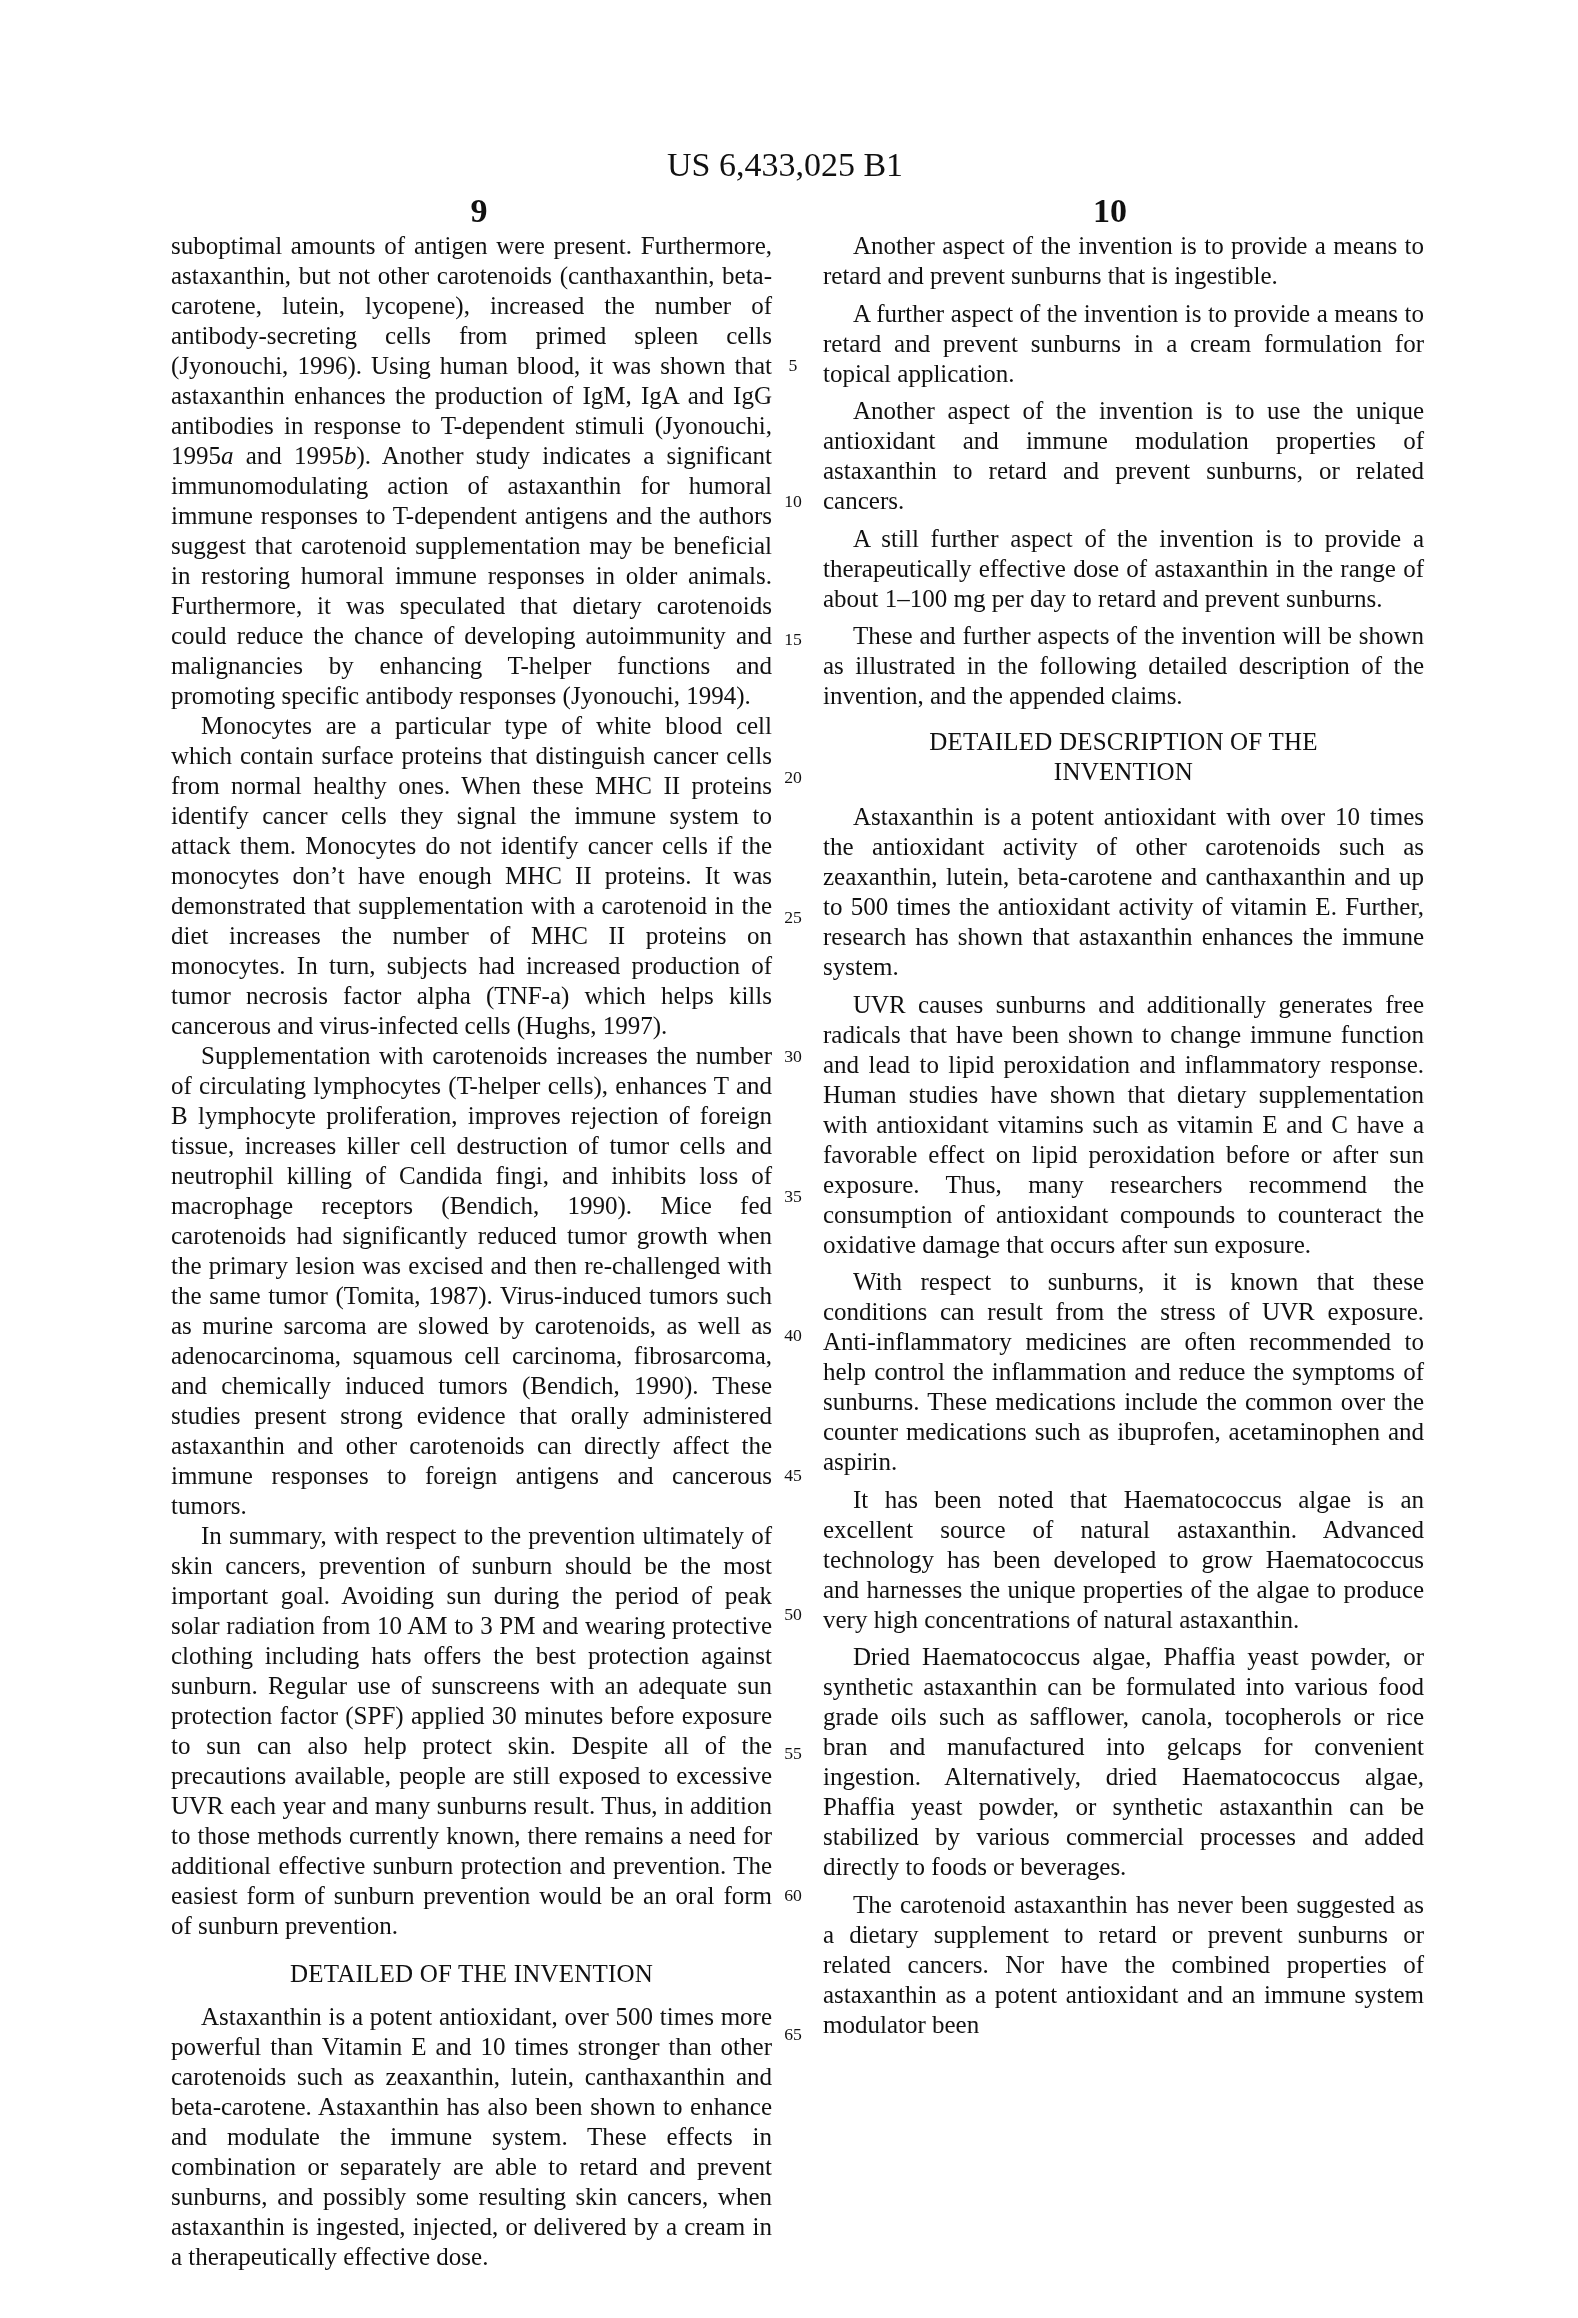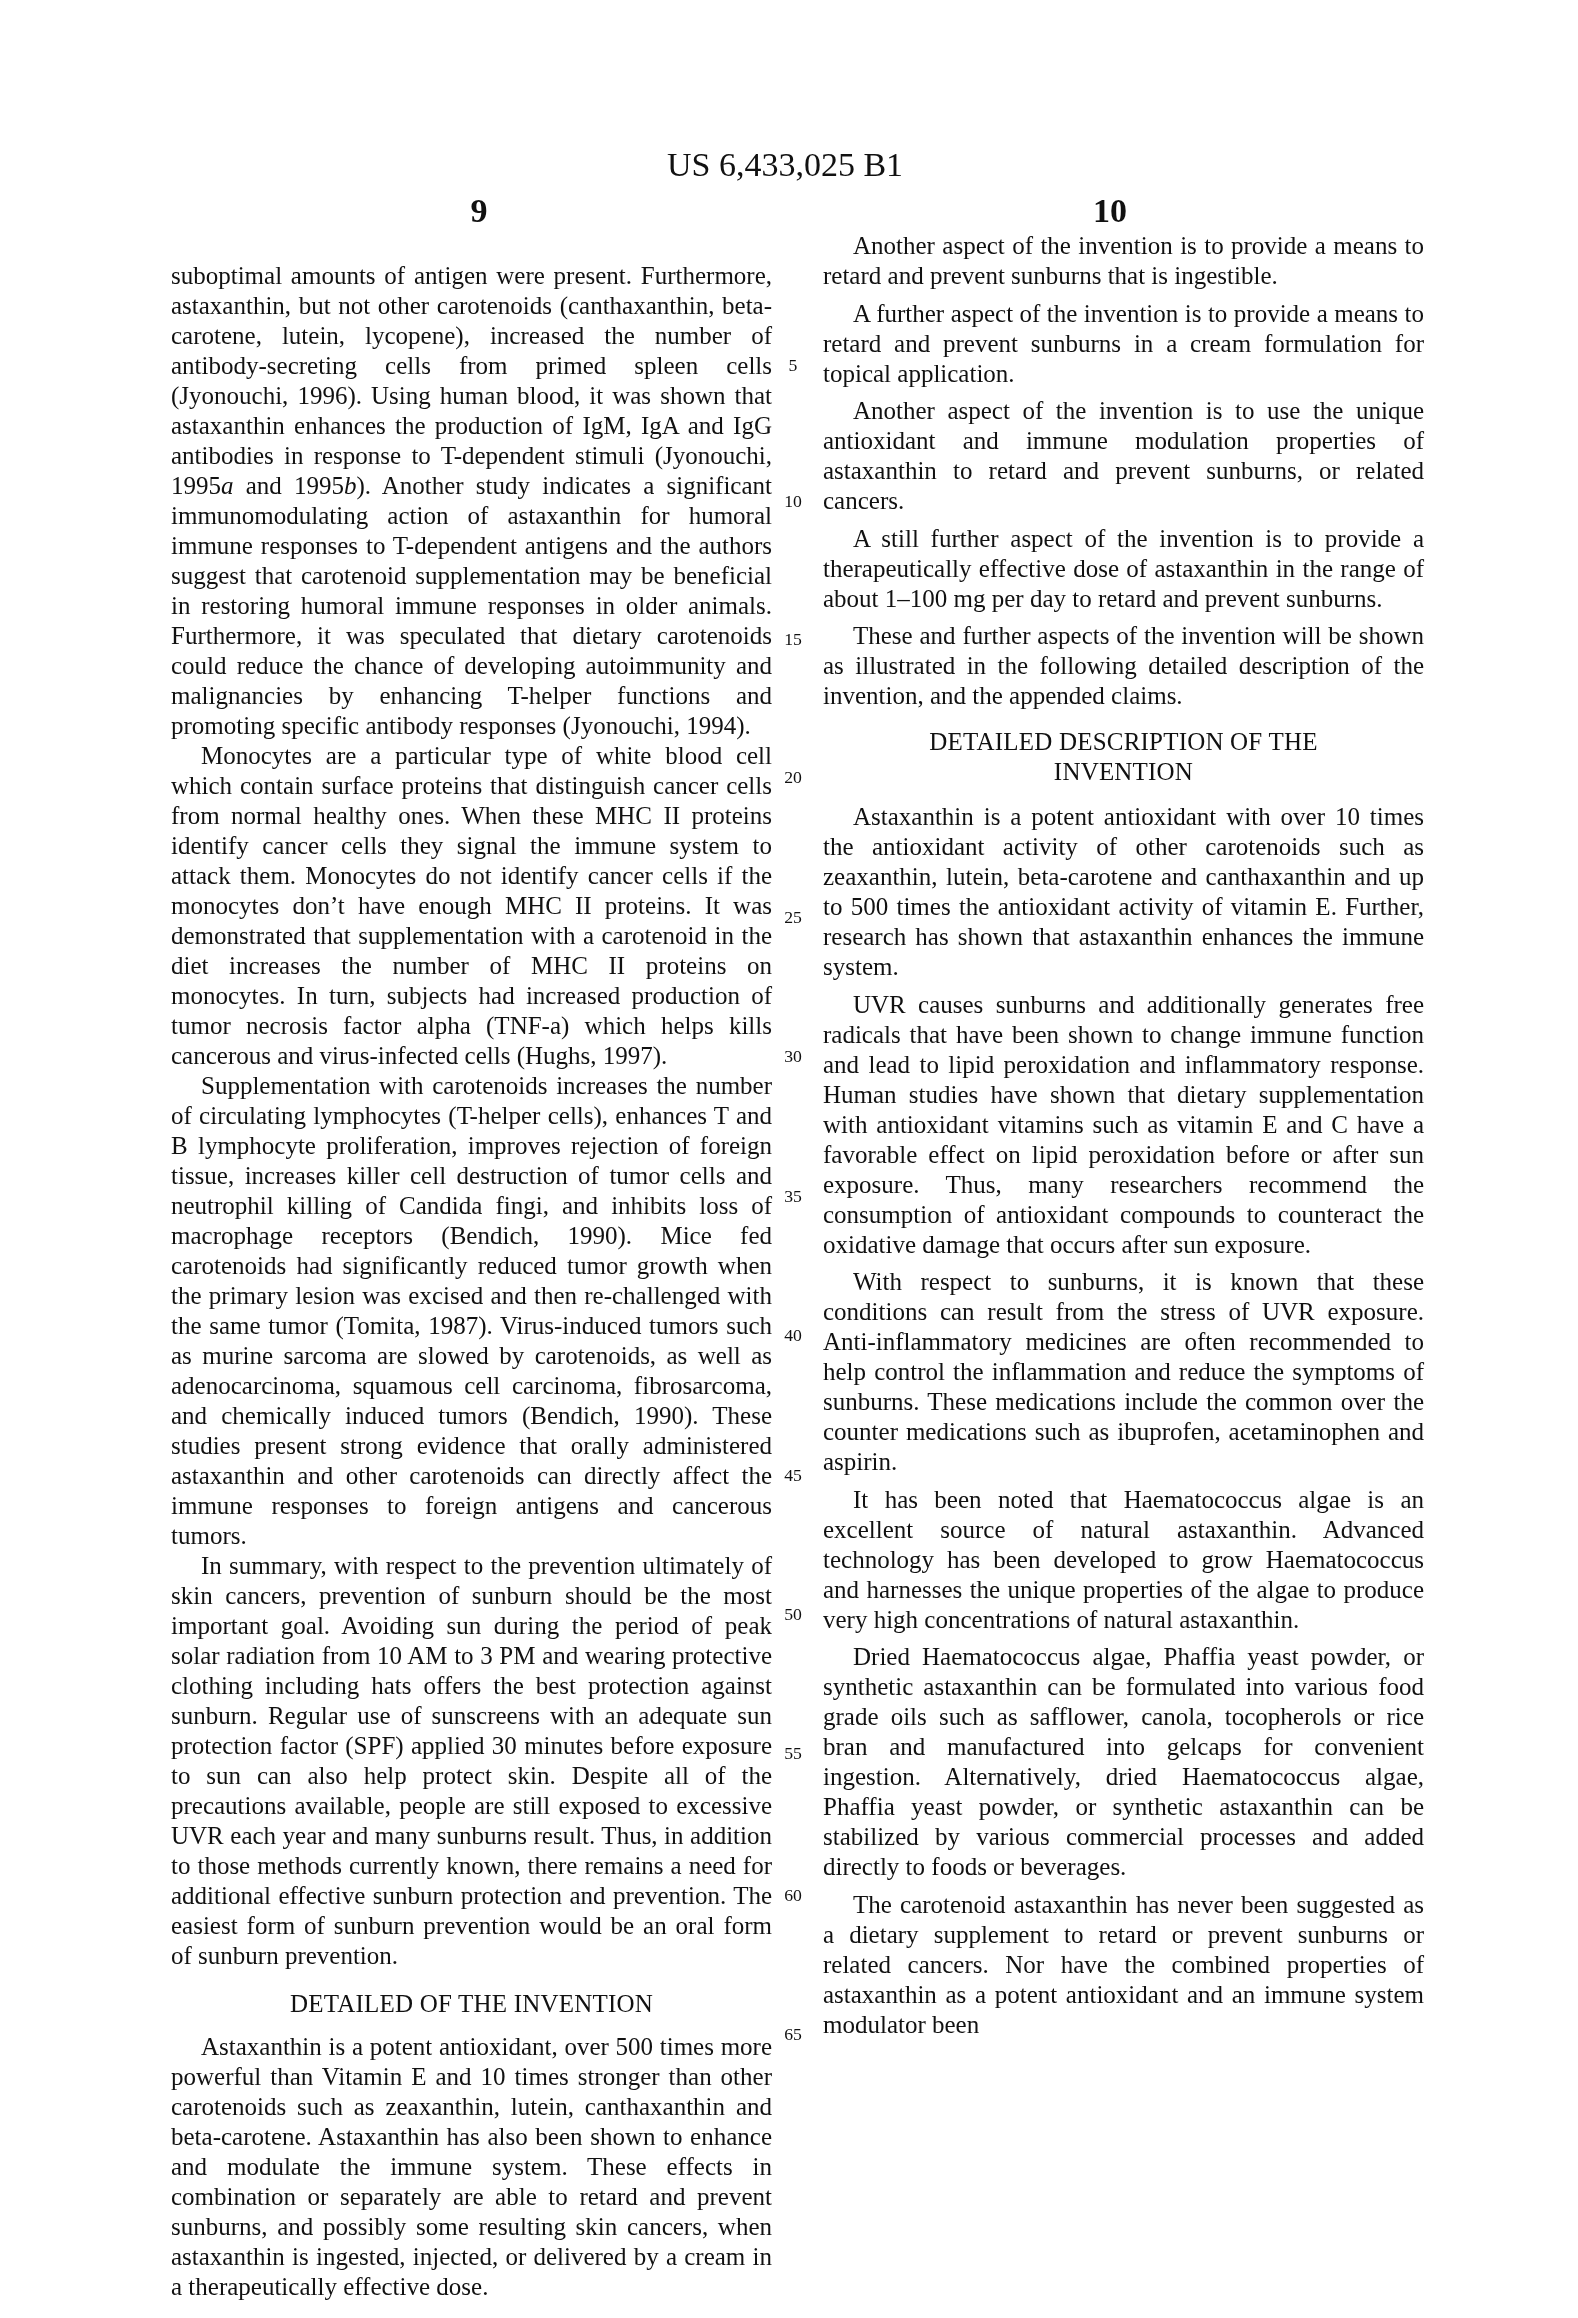--- a/index.html
+++ b/index.html
@@ -6,21 +6,21 @@
   body { width: 1578px; height: 2319px; position: relative; overflow: hidden;
          font-family: "Liberation Serif", "DejaVu Serif", serif; color: #111111; }
   .page-header { position: absolute; top: 144px; left: 0; width: 1570px; text-align: center;
                  font-size: 34px; letter-spacing: 0px; line-height: 41px; }
   .col-num { position: absolute; top: 190px; font-size: 34px; font-weight: bold; line-height: 41px;
              text-align: center; width: 136px; }
   .col-num.left { left: 411px; }
   .col-num.right { left: 1042px; }
   .column { position: absolute; top: 231px; width: 601px; font-size: 25px; line-height: 30px;
             text-align: justify; hyphens: manual; }
-  .column.left { left: 171px; margin-top: 30px; }
+  .column.left { left: 171px; }
   .column.right { left: 823px; }
   .column p { margin: 0; text-indent: 30px; }
   .column p.cont { text-indent: 0; }
   .column.right p { margin-bottom: 7.5px; }
   .column.left p { margin-bottom: 0; }
   .heading { text-align: center; text-indent: 0 !important; margin: 16.3px 0 15px 0 !important;
              font-size: 25px; letter-spacing: 0.2px; }
   .left .heading { margin: 17.7px 0 13.6px 0 !important; }
   .gutter { position: absolute; left: 776px; width: 34px; top: 0; height: 2319px; }
   .ln { position: absolute; left: 0; width: 34px; text-align: center; font-size: 17.7px; line-height: 20.4px; }

